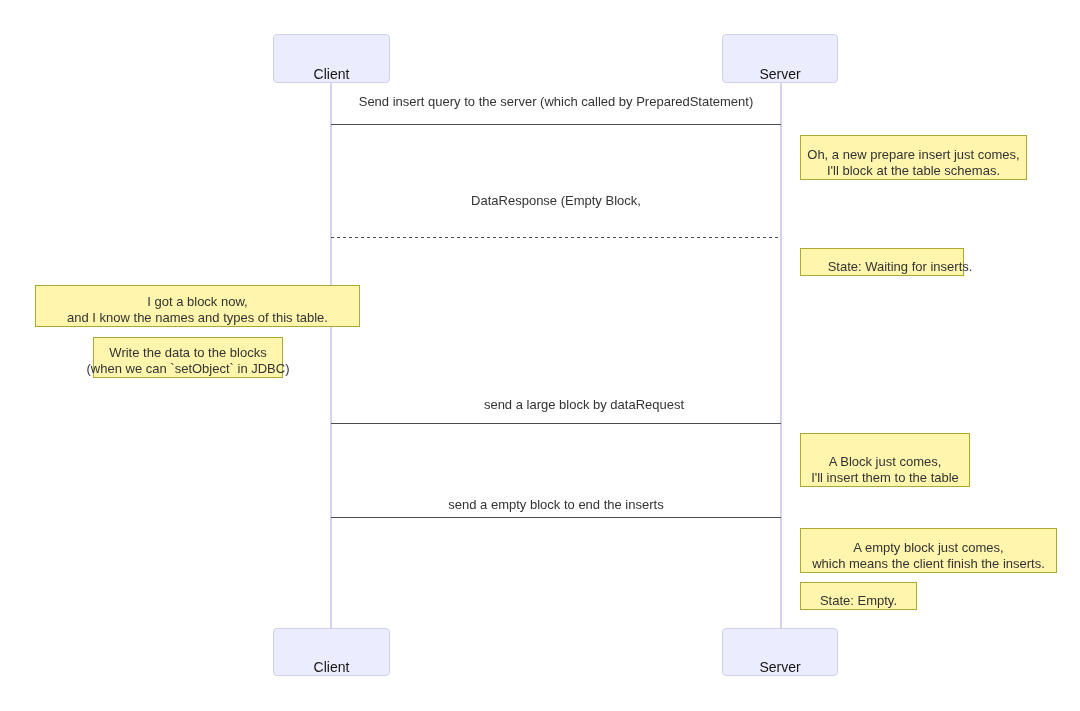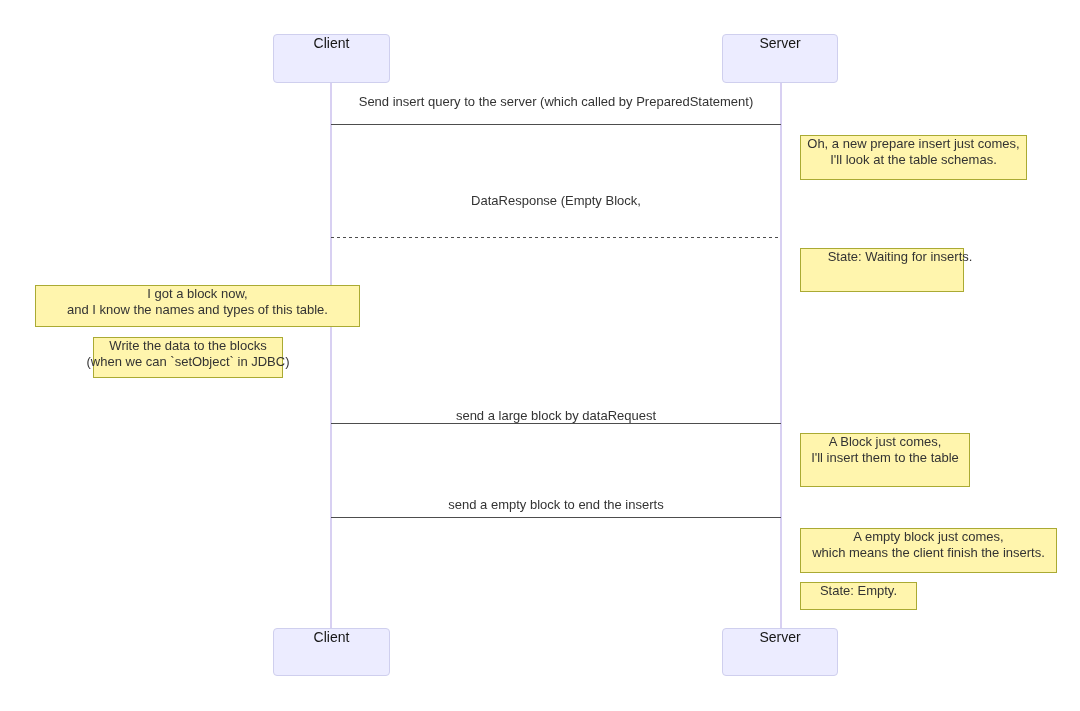--- a/index.html
+++ b/index.html
@@ -16,21 +16,21 @@
     position: absolute;
     width: 2px;
     background: var(--lifeline, #d8d0f2);
   }
   .actor {
     position: absolute;
     background: var(--actor-fill, #ececff);
     border: 1px solid var(--actor-border, #cfcfee);
     border-radius: 4px;
     display: flex;
-    align-items: flex-start;
+    align-items: flex-end;
     justify-content: center;
     font-size: 14px;
     color: #161616;
     box-sizing: border-box;
   }
   .msg-label {
     position: absolute;
     left: 331px;
     width: 450px;
     text-align: center;
@@ -52,21 +52,21 @@
     background: repeating-linear-gradient(90deg,
       var(--message-line, #4d4d4d) 0 3px, transparent 3px 6px);
   }
   .note {
     position: absolute;
     background: var(--note-fill, #fff5ad);
     border: 1px solid var(--note-border, #aaaa33);
     display: flex;
     flex-direction: column;
     align-items: center;
-    justify-content: flex-start;
+    justify-content: flex-end;
     text-align: center;
     font-size: 13px;
     line-height: 16px;
     box-sizing: border-box;
     color: var(--text, #333333);
   }
   .note span { display: block; white-space: nowrap; }
 </style>
 </head>
 <body>
@@ -93,36 +93,36 @@
   <div class="msg-label" style="top:94px;">
     <span>Send insert query to the server (which called by PreparedStatement)</span>
   </div>
   <div class="msg-line" style="top:124px;"></div>
 
   <div class="msg-label" style="top:193px;">
     <span>DataResponse (Empty Block,</span>
   </div>
   <div class="msg-line dashed" style="top:237px;"></div>
 
-  <div class="msg-label" style="top:408px;">
+  <div class="msg-label" style="top:397px;margin-left:28px;">
     <span>send a large block by dataRequest</span>
   </div>
   <div class="msg-line" style="top:423px;"></div>
 
   <div class="msg-label" style="top:497px;">
     <span>send a empty block to end the inserts</span>
   </div>
   <div class="msg-line" style="top:517px;"></div>
 
   <div class="note" style="left:800px; top:135px; width:227px; height:45px;">
     <span>Oh, a new prepare insert just comes,</span>
-    <span>I'll look at the table schemas.</span>
+    <span>I'll block at the table schemas.</span>
   </div>
 
-  <div class="note" style="left:800px; top:248px; width:164px; height:44px;padding-left:36px;">
+  <div class="note" style="left:800px; top:248px; width:164px; height:28px;padding-left:36px;">
     <span>State: Waiting for inserts.</span>
   </div>
 
   <div class="note" style="left:35px; top:285px; width:325px; height:42px;">
     <span>I got a block now,</span>
     <span>and I know the names and types of this table.</span>
   </div>
 
   <div class="note" style="left:93px; top:337px; width:190px; height:41px;">
     <span>Write the data to the blocks</span>

